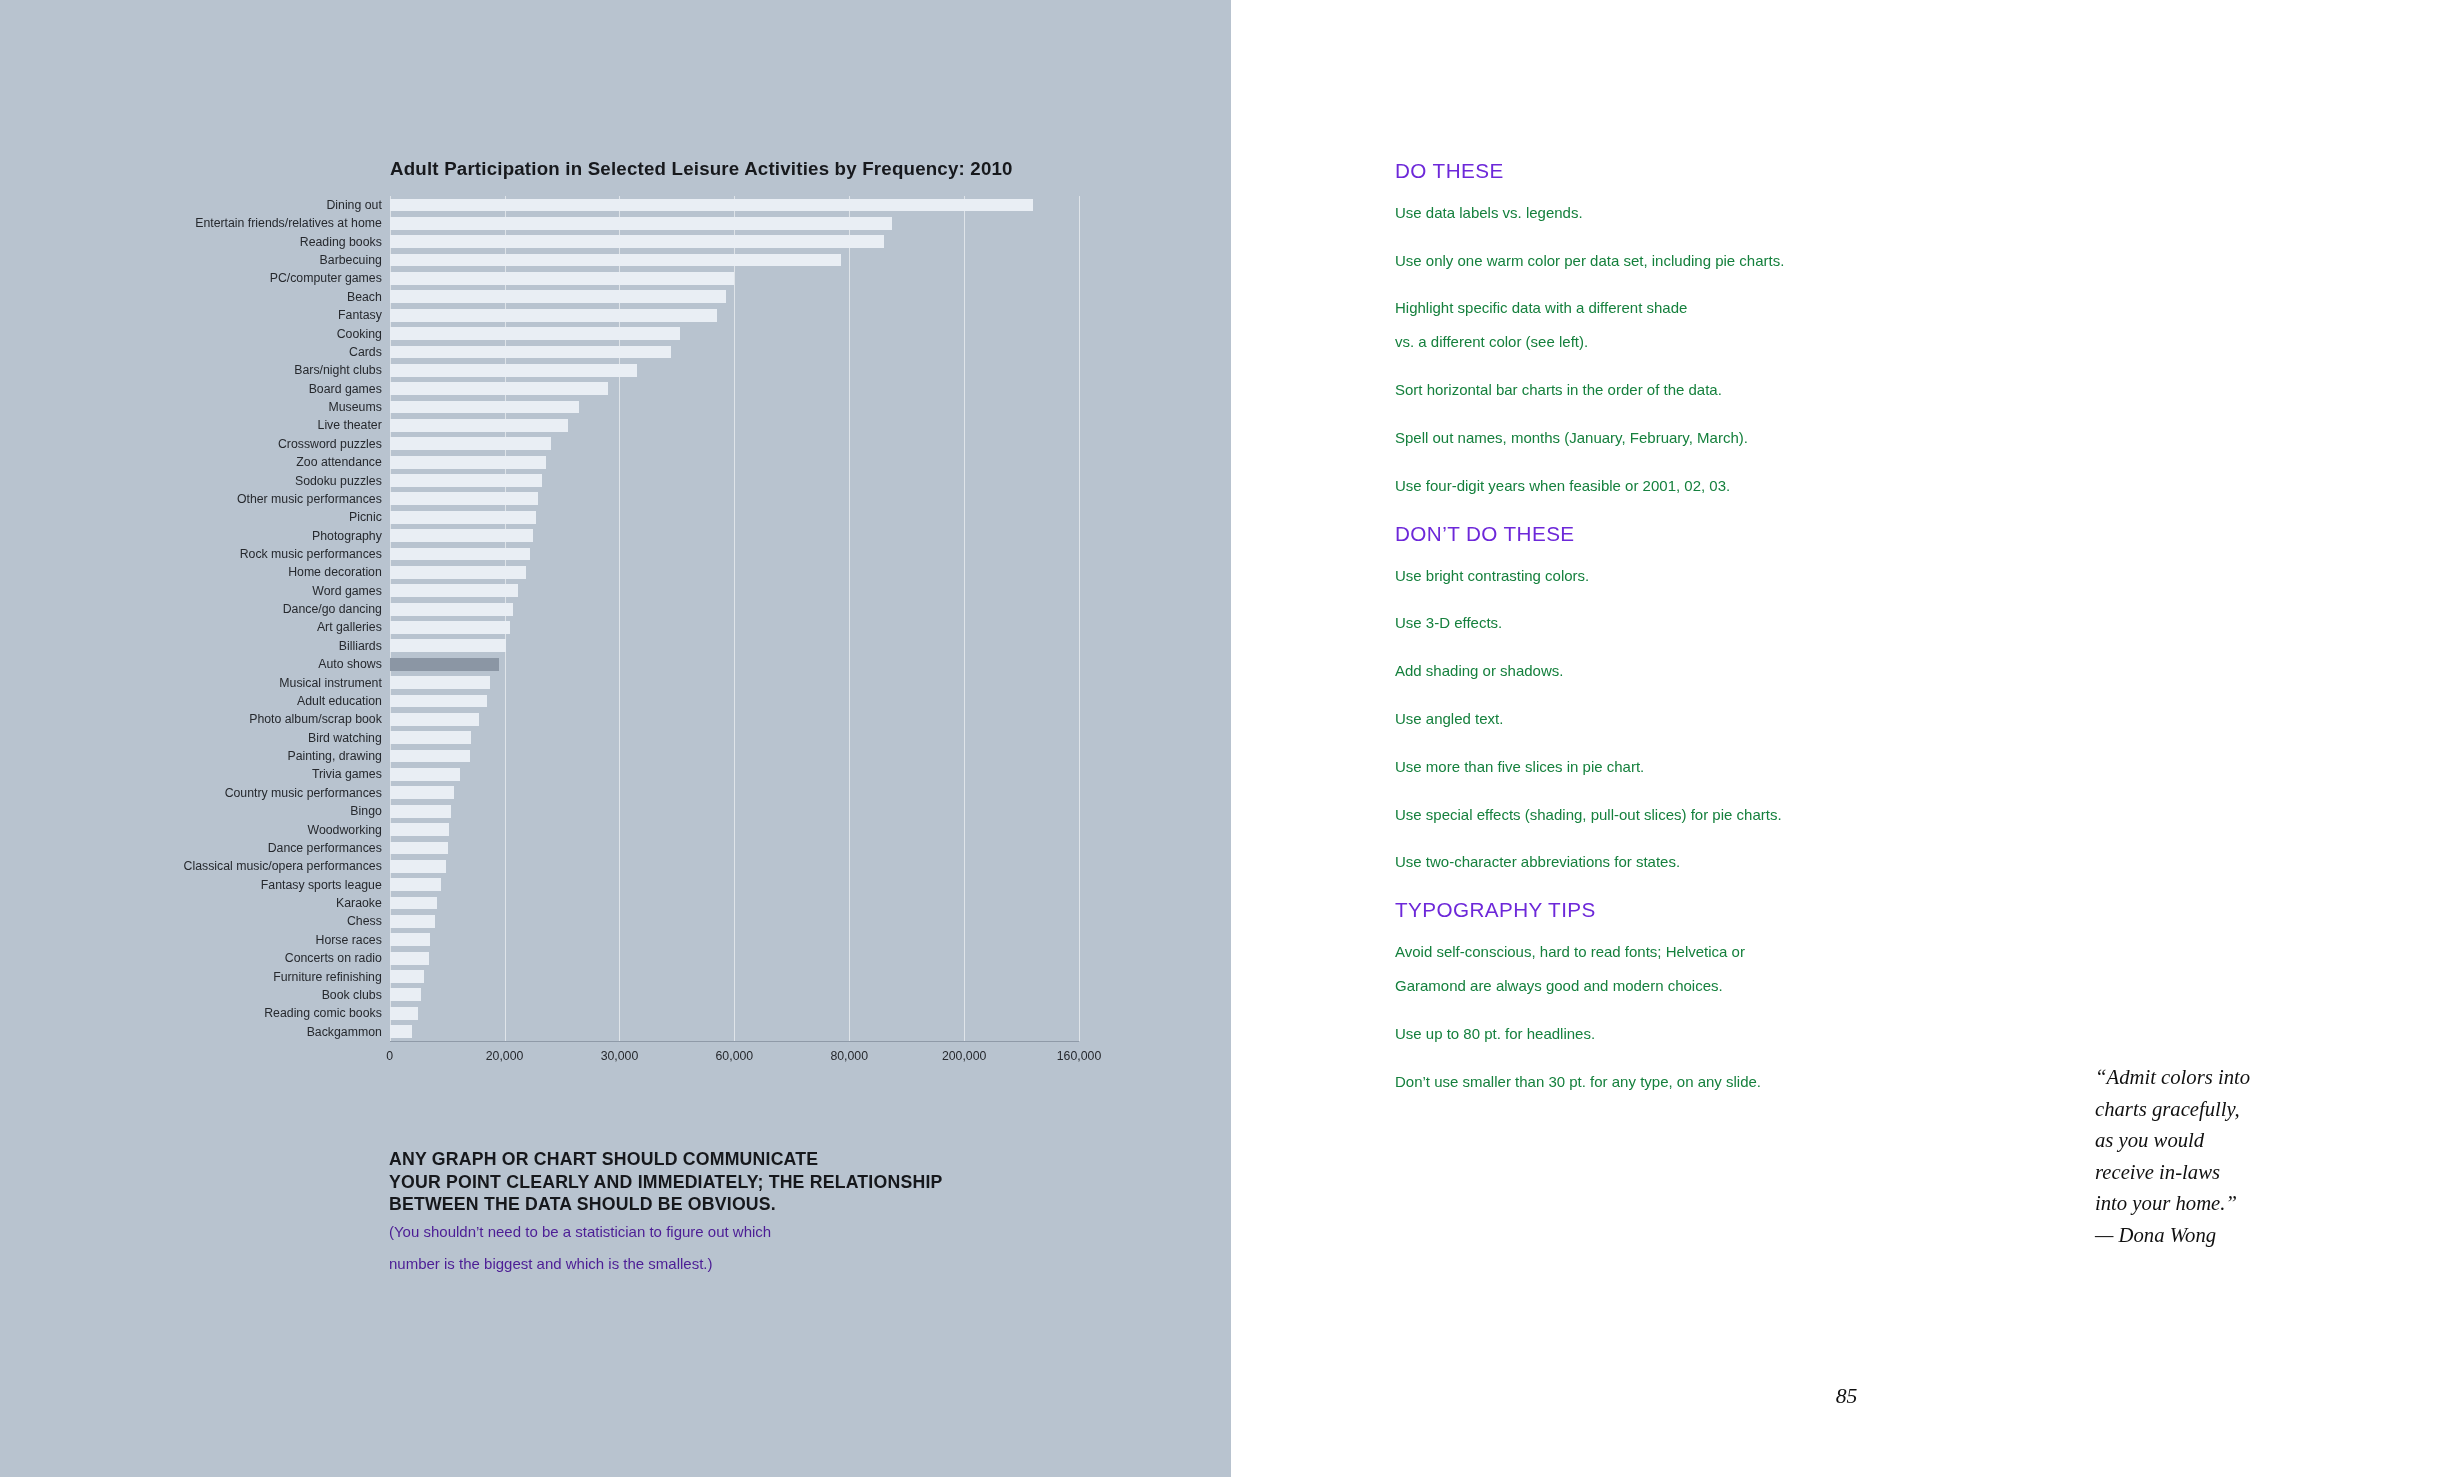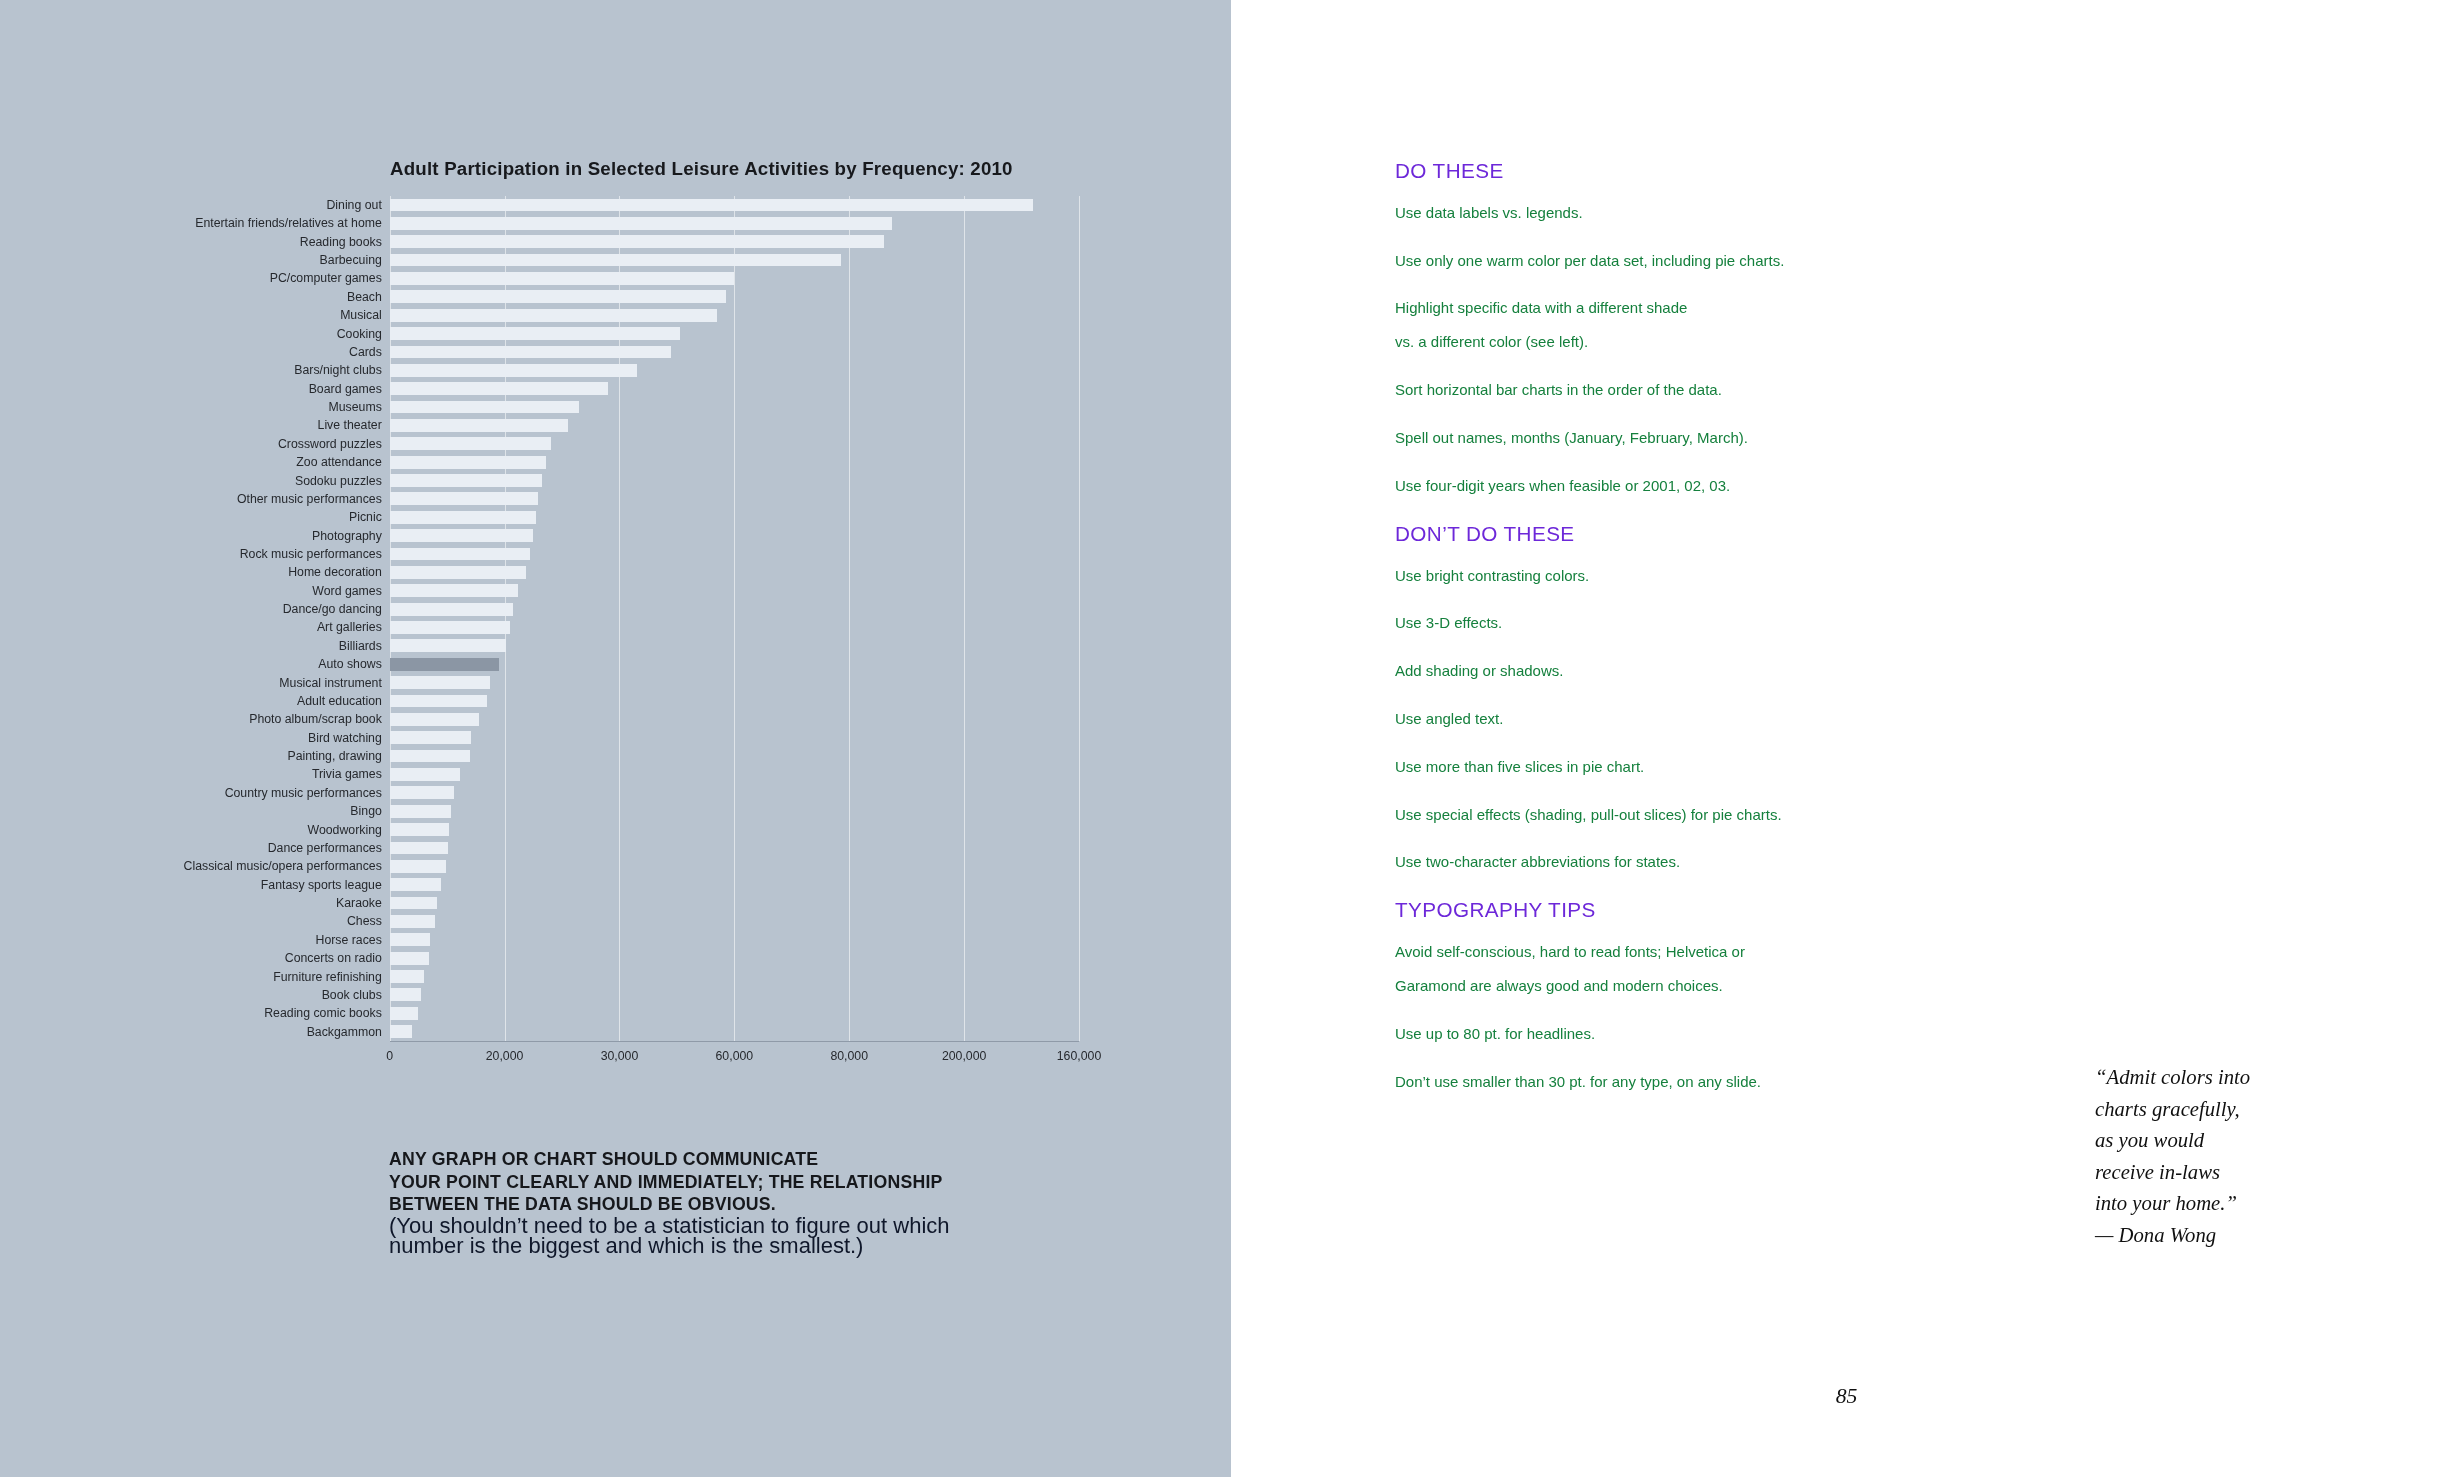--- a/index.html
+++ b/index.html
@@ -58,21 +58,21 @@
     font-size:12.3px;color:#26292e;white-space:nowrap;
   }
   .chart-caption{
     position:absolute;left:389px;top:1148px;width:630px;
   }
   .caption-bold{
     margin:0;font-size:17.7px;font-weight:bold;line-height:22.7px;
     color:#16181c;white-space:pre-line;letter-spacing:0.2px;
   }
   .caption-normal{
-    margin:0;font-size:22px;line-height:20px;color:#0f172a;
+    margin:0;font-size:15px;line-height:32px;color:#4c1d95;
     white-space:pre-line;
   }
   
   .right-page{
     position:absolute;left:1231px;top:0;width:1231px;height:1478px;
     background:#ffffff;color:#101010;
   }
   .advice{
     position:absolute;left:164px;top:154px;width:650px;
   }
@@ -111,21 +111,21 @@
     <div class="chart">
       <h2 class="chart-title">Adult Participation in Selected Leisure Activities by Frequency: 2010</h2>
       <div class="chart-body">
         <div class="chart-labels">
             <div class="chart-label">Dining out</div>
             <div class="chart-label">Entertain friends/relatives at home</div>
             <div class="chart-label">Reading books</div>
             <div class="chart-label">Barbecuing</div>
             <div class="chart-label">PC/computer games</div>
             <div class="chart-label">Beach</div>
-            <div class="chart-label">Musical</div>
+            <div class="chart-label">Fantasy</div>
             <div class="chart-label">Cooking</div>
             <div class="chart-label">Cards</div>
             <div class="chart-label">Bars/night clubs</div>
             <div class="chart-label">Board games</div>
             <div class="chart-label">Museums</div>
             <div class="chart-label">Live theater</div>
             <div class="chart-label">Crossword puzzles</div>
             <div class="chart-label">Zoo attendance</div>
             <div class="chart-label">Sodoku puzzles</div>
             <div class="chart-label">Other music performances</div>

